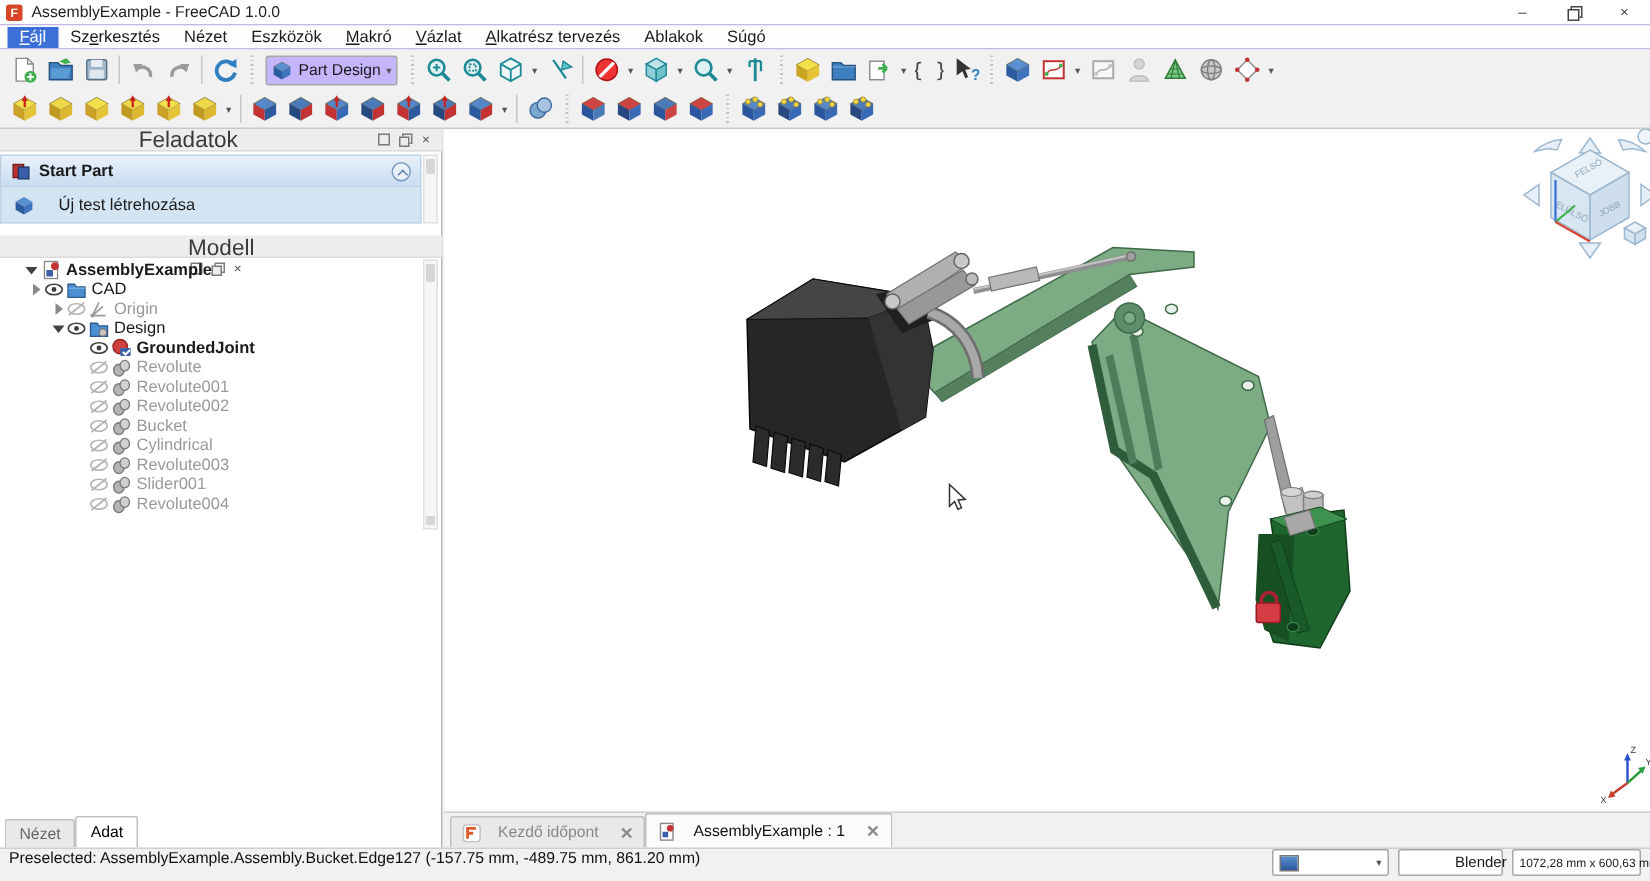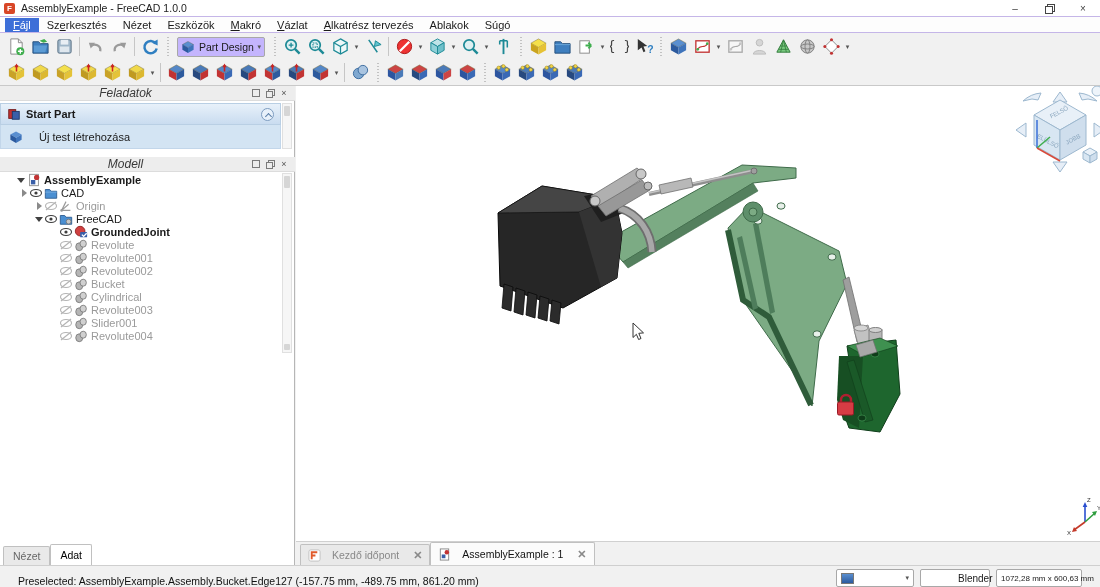--- a/index.html
+++ b/index.html
@@ -34,39 +34,39 @@
   .tb-handle { width:5px; height:19px; margin:0 3px; background:repeating-linear-gradient(180deg,#c2c2c2 0 1px,transparent 1px 3px); background-size:2px 100%; background-repeat:no-repeat; background-position:center; }
   #wb-combo { height:20px; width:88px; background:#c4b5fd; border:1px solid #a8a8a8; border-radius:2px; display:flex; align-items:center; padding:0 3px; margin:0 4px; }
   #wb-combo svg { width:14px; height:14px; margin-right:4px; }
   #wb-combo .wb-label { font-size:10.5px; flex:1; }
   #wb-combo .wb-arrow { font-size:7px; color:#555; }
 
   
   #main { position:absolute; top:86px; left:0; width:1100px; height:479px; }
   #leftdock { position:absolute; left:0; top:0; width:295px; height:479px; background:#fff; border-right:1px solid #b6b6b6; }
   .panel-header { position:absolute; left:0; width:295px; height:15px; background:#ededed; border-bottom:1px solid #dcdcdc; display:flex; align-items:center; }
-  .panel-title { flex:1; text-align:center; font-size:12px; color:#3a3a3a;font-style:italic; }
+  .panel-title { flex:1; text-align:center; font-size:15px; color:#3a3a3a; }
   .panel-btns { display:flex; gap:4px; margin-right:6px; }
   .pbtn { width:10px; height:10px; position:relative; }
   .pbtn.sq:before { content:""; position:absolute; inset:1px; border:1px solid #7a7a7a; }
   .pbtn.dup:before { content:""; position:absolute; left:3px; top:1px; width:5px; height:5px; border:1px solid #7a7a7a; }
   .pbtn.dup:after { content:""; position:absolute; left:1px; top:3px; width:5px; height:5px; border:1px solid #7a7a7a; background:#ededed; }
   .pbtn.x { color:#555; font-size:9px; line-height:10px; text-align:center; }
 
   #startpart-header { position:absolute; left:0; top:17px; width:281px; height:22px; background:linear-gradient(#e8f1fa,#c9dcf0); border:1px solid #b9cfe4; display:flex; align-items:center; padding:0 6px; }
   #startpart-header .sp-title { font-weight:bold; font-size:11px; margin-left:5px; flex:1; }
   #collapse-circle { width:13px; height:13px; border:1px solid #7d9cc0; border-radius:50%; position:relative; background:#e8f1fa; }
   #collapse-circle:before { content:""; position:absolute; left:3.5px; top:5px; width:4px; height:4px; border-left:1.4px solid #5b7fa8; border-top:1.4px solid #5b7fa8; transform:rotate(45deg); }
   #newbody-row { position:absolute; left:0; top:39px; width:281px; height:24px; background:#d3e4f3; border:1px solid #c2d6ea; border-top:none; display:flex; align-items:center; padding:0 8px; }
   #newbody-row .nb-label { margin-left:16px; font-size:11px; }
 
   .vscroll { position:absolute; width:10px; background:#f6f6f6; border:1px solid #e0e0e0; }
   .vthumb { position:absolute; left:1px; width:6px; background:#d6d6d6; border-radius:1px; }
 
-  #model-header-wrap { top:71px; }
+  #model-header-wrap { top:71px;flex-direction:column; }
   #tree { position:absolute; left:0; top:87px; width:281px; }
   .tree-row { height:13px; display:flex; align-items:center; white-space:nowrap; }
   .tree-row .lbl { margin-left:3px; font-size:11px; }
   .tree-row .lbl.bold { font-weight:bold; }
   .tree-row .lbl.gray { color:#9a9a9a; }
   .expander { width:10px; height:10px; position:relative; flex:0 0 10px; }
   .expander.open:before { content:""; position:absolute; left:1px; top:3px; border-left:4px solid transparent; border-right:4px solid transparent; border-top:5px solid #404040; }
   .expander.closed:before { content:""; position:absolute; left:3px; top:1px; border-top:4px solid transparent; border-bottom:4px solid transparent; border-left:5px solid #8a8a8a; }
   .eye { width:14px; height:12px; flex:0 0 14px; }
   .ticon { width:14px; height:13px; flex:0 0 14px; margin-left:1px; }
@@ -80,21 +80,21 @@
   #scene { position:absolute; left:0; top:0; width:804px; height:455px; }
 
   
   #mditabs { position:absolute; left:296px; top:455px; width:804px; height:24px; background:#f1f1f1; border-top:1px solid #d0d0d0; display:flex; align-items:flex-end; padding-left:4px; }
   .mtab { height:21px; padding:0 7px; display:flex; align-items:center; gap:11px; border:1px solid #c0c0c0; border-bottom:none; border-radius:2px 2px 0 0; background:#e9e9e9; color:#888; font-size:10.5px; }
   .mtab.active { background:#fbfbfb; color:#111; height:23px; }
   .mtab .ticon2 { width:13px; height:13px; }
   .mtab .closex { color:#8a8a8a; font-size:11px; font-weight:bold; margin-left:3px; }
 
   
-  #statusbar { position:absolute; top:565px; left:0; width:1100px; height:22px; background:#f1f1f1; border-top:1px solid #cfcfcf; display:flex; align-items:flex-end; padding:0 18px; }
+  #statusbar { position:absolute; top:565px; left:0; width:1100px; height:22px; background:#f1f1f1; border-top:1px solid #cfcfcf; display:flex; align-items:flex-start; padding:0 6px; }
   #status-msg { font-size:10.5px; color:#111; flex:1; }
   .sb-combo { height:18px; border:1px solid #a8a8a8; background:#fff; border-radius:2px; display:flex; align-items:center; padding:0 4px; margin-left:6px; font-size:10px; }
   .sb-combo .arrow { font-size:7px; color:#555; margin-left:auto; padding-left:4px; }
   #combo-style { width:78px; }
   #combo-style .swatch { width:13px; height:11px; background:linear-gradient(#5a8fd0,#2c5a9e); border:1px solid #777; }
   #combo-nav { width:70px;gap:29px; }
   #combo-dim { width:86px; font-size:8px; white-space:nowrap; }
 </style>
 </head>
 <body>
@@ -590,21 +590,21 @@
           <div class="tree-row" style="padding-left: 34px;">
             <span class="expander open"></span>
             <span class="eye"><svg viewBox="0 0 14 12" width="14" height="12">
                 <ellipse cx="7" cy="6" rx="5.5" ry="3.5" fill="none" stroke="#3d3d3d" stroke-width="1.1"></ellipse>
                 <circle cx="7" cy="6" r="1.6" fill="#3d3d3d"></circle>
               </svg></span>
             <span class="ticon"><svg viewBox="0 0 16 16">
                 <path d="M1.5 4 h5 l1.5 2 h6.5 v8 h-13 z" fill="#4a8fd2" stroke="#2c5a8f"></path>
                 <circle cx="11" cy="11" r="2.8" fill="#c8c8c8" stroke="#777"></circle>
               </svg></span>
-            <span class="lbl normal">FreeCAD</span>
+            <span class="lbl normal">Design</span>
           </div>
           <div class="tree-row" style="padding-left: 49px;">
             <span class="expander "></span>
             <span class="eye"><svg viewBox="0 0 14 12" width="14" height="12">
                 <ellipse cx="7" cy="6" rx="5.5" ry="3.5" fill="none" stroke="#3d3d3d" stroke-width="1.1"></ellipse>
                 <circle cx="7" cy="6" r="1.6" fill="#3d3d3d"></circle>
               </svg></span>
             <span class="ticon"><svg viewBox="0 0 16 16">
                 <circle cx="7" cy="7" r="5.5" fill="#d04040" stroke="#8f1f1f"></circle>
                 <rect x="7" y="8" width="8" height="6" rx="1" fill="#3a5fa8"></rect>

